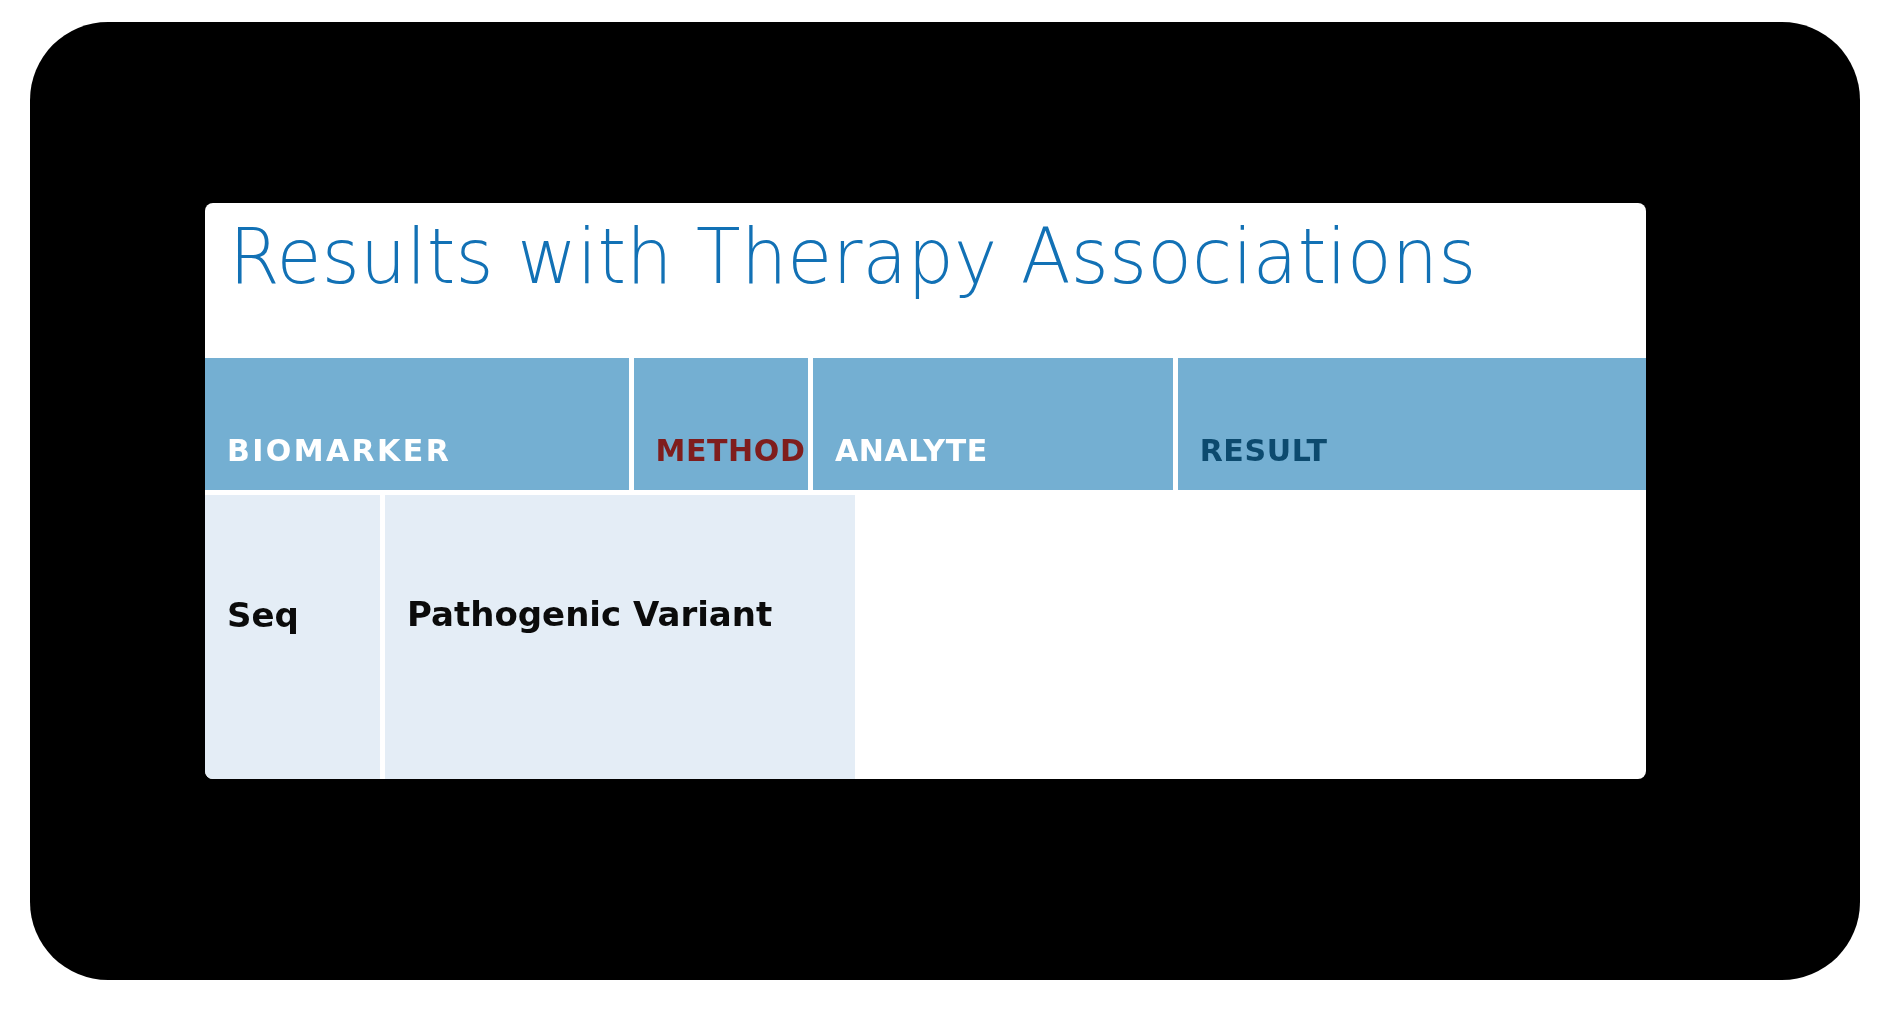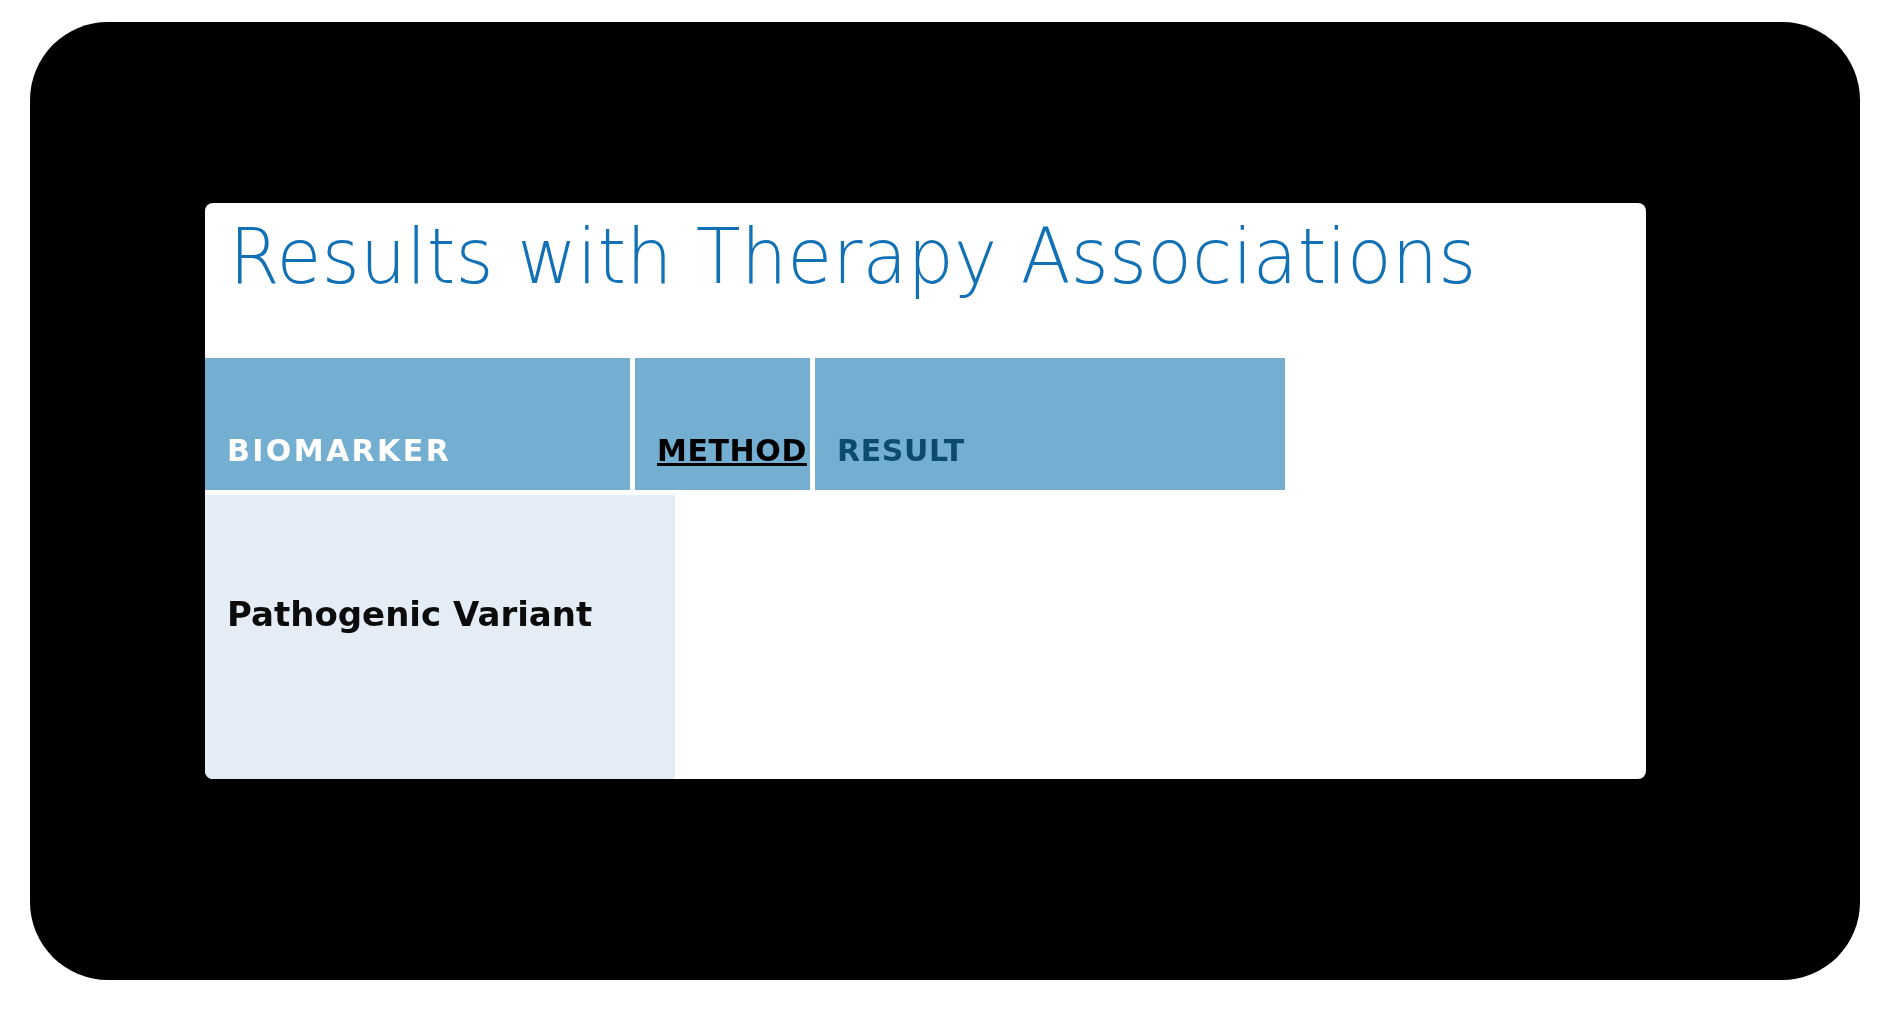--- a/index.html
+++ b/index.html
@@ -130,28 +130,34 @@
 
   <div id="page-title" style="color: rgb(18, 113, 181);">Results with Therapy Associations</div>
 
   <div id="results-table">
 
     <div class="trow" id="header-row">
       <div class="cell head-cell col-1" style="background: rgb(116, 175, 210);">
         <span class="head-label" style="color: rgb(255, 255, 255);">BIOMARKER</span>
       </div>
       <div class="cell head-cell col-2" style="background: rgb(116, 175, 210);">
-        <span class="head-label tight" style="color: #000000; text-decoration: underline;">METHOD</span>
+        <span class="head-label tight" style="color: #7f1d1d;">METHOD</span>
+      </div>
+      <div class="cell head-cell col-3" style="background: rgb(116, 175, 210);">
+        <span class="head-label tight" style="color: rgb(255, 255, 255);">ANALYTE</span>
       </div>
       <div class="cell head-cell col-4" style="background: rgb(116, 175, 210);">
         <span class="head-label tight" style="color: #0c4a6e;">RESULT</span>
       </div>
     </div>
 
     <div class="trow" id="data-row">
+      <div class="cell body-cell col-2" style="background: rgb(228, 237, 246);">
+        <span class="cell-text" style="color: rgb(11, 11, 11);">Seq</span>
+      </div>
       <div class="cell body-cell col-4" style="background: rgb(228, 237, 246);">
         <span class="cell-text two-line" style="color: rgb(11, 11, 11);">
           <span class="line">Pathogenic Variant</span>
         </span>
       </div>
     </div>
 
   </div>
 </div>
 

